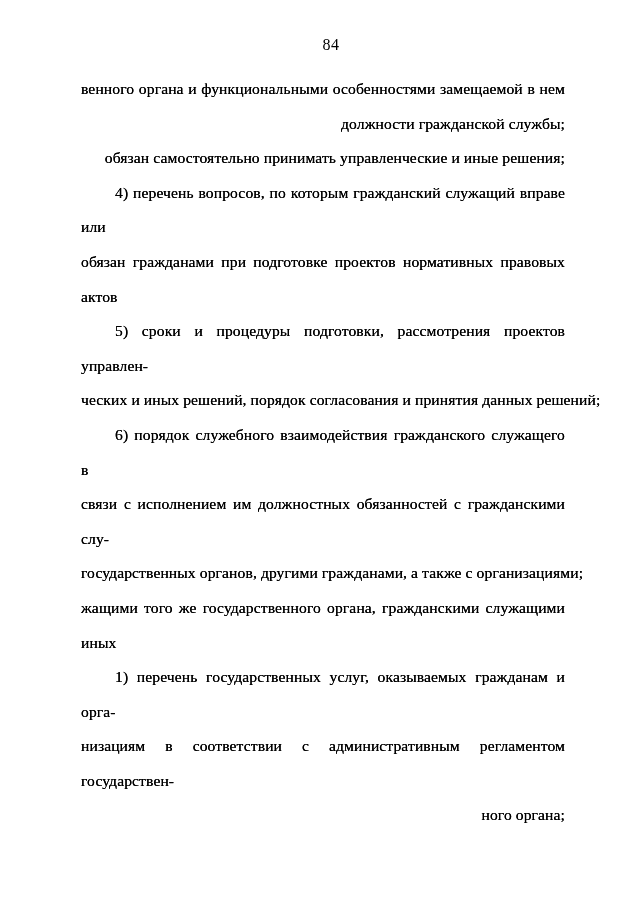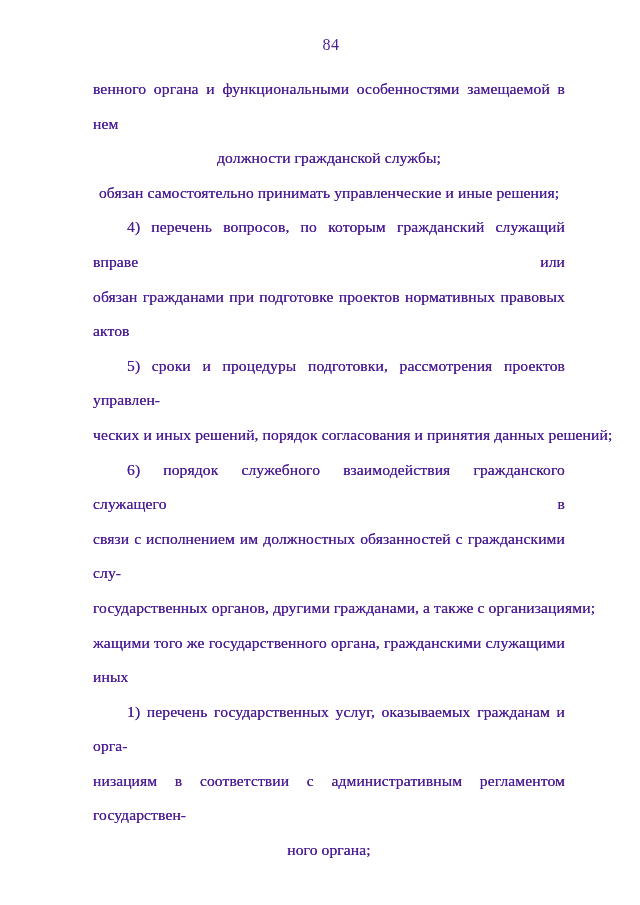--- a/index.html
+++ b/index.html
@@ -2,21 +2,21 @@
 <html lang="ru"><head>
 <meta charset="utf-8">
 <style>
   html, body { margin: 0; padding: 0; background: #ffffff; }
   .page {
     position: relative;
     width: 640px;
     height: 905px;
     background: #ffffff;
     font-family: "Liberation Serif", "DejaVu Serif", serif;
-    color: #4c1d95;
+    color: #000000;
     overflow: hidden;
   }
   .page-number {
     padding-top: 36px;
     line-height: 17px;
     font-size: 16px;
     text-align: center;
     position: relative;
     left: 11px;
     letter-spacing: 0.5px;
@@ -25,30 +25,29 @@
     margin-left: 81px;
     width: 484px;
     margin-top: 19px;
   }
   .para { margin: 0; }
   .line {
     font-size: 15.6px;
     line-height: 34.6px;
     text-shadow: 0 0 0.45px currentColor; 
     letter-spacing: 0.1px;
-    margin-left: 12px;
   }
   
   .fill {
     text-align: justify;
     text-align-last: justify;
   }
   
   .end {
-    text-align: center;
+    text-align: right;
     white-space: nowrap;
   }
   
   .indent { text-indent: 34px; }
 </style>
 </head>
 <body>
 
 <div class="page">
 

